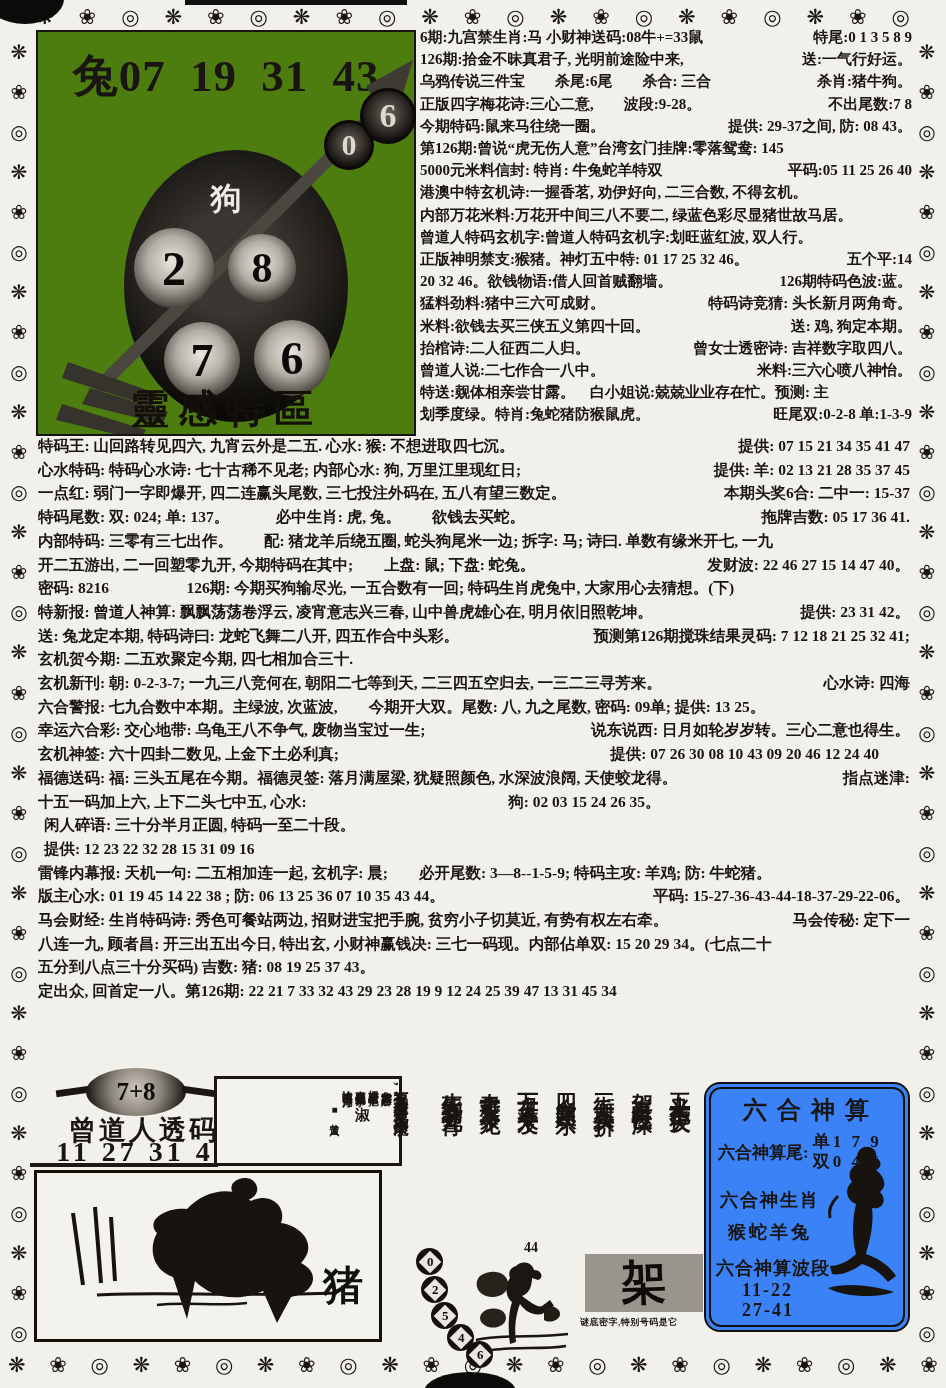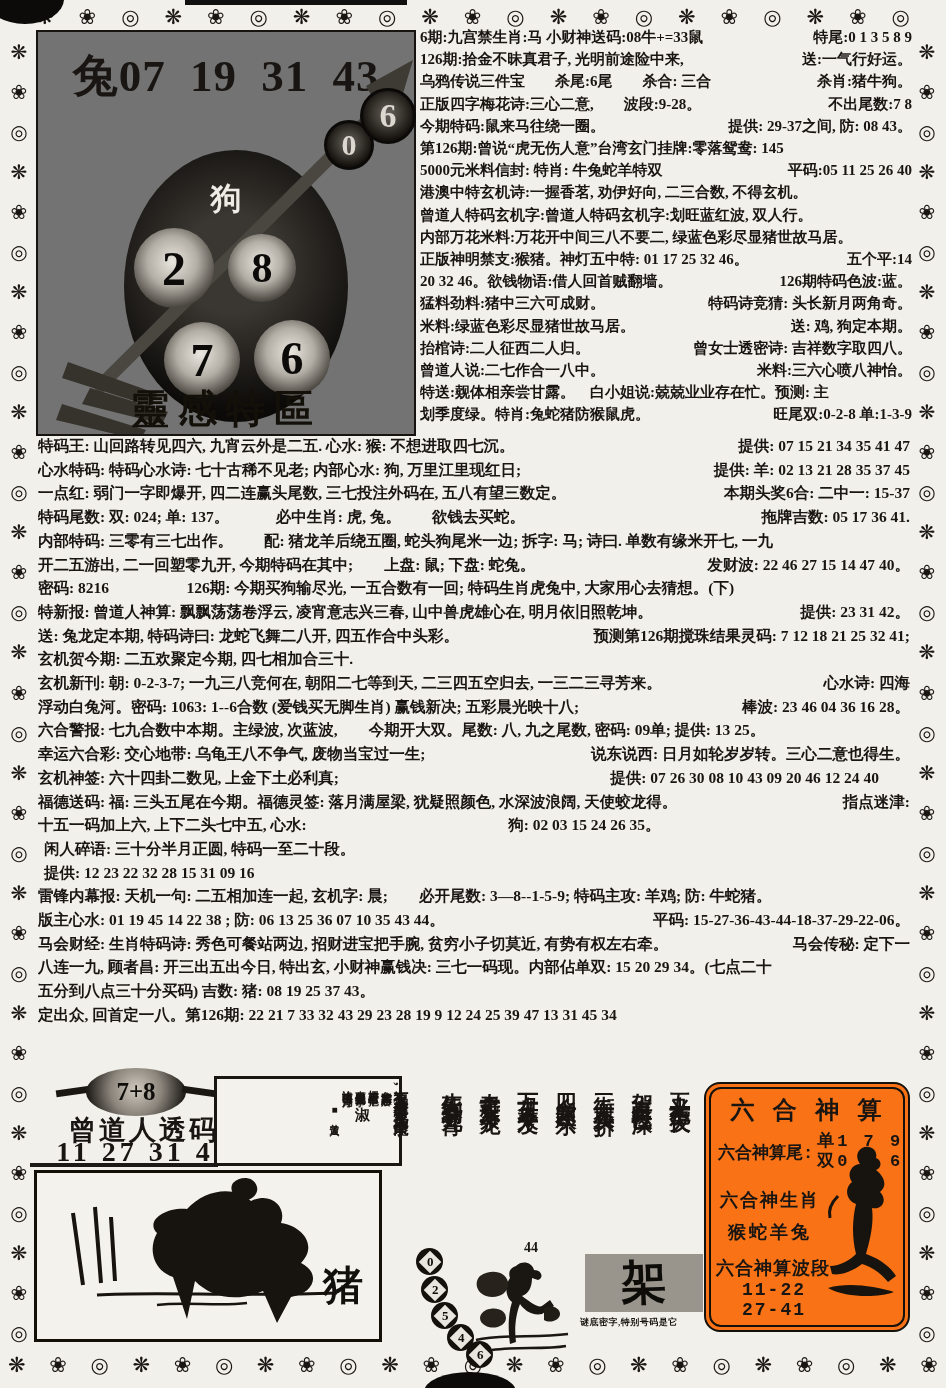--- a/index.html
+++ b/index.html
@@ -10,21 +10,21 @@
   .b-top{top:4px;}
   .b-bottom{top:1352px;left:8px;width:930px;}
   .b-left,.b-right{position:absolute;top:40px;height:1305px;width:30px;display:flex;flex-direction:column;justify-content:space-between;align-items:center;font-size:20px;color:#191613;}
   .b-left{left:4px;}
   .b-right{left:912px;}
   .ros{display:block;}
   .top-bar{position:absolute;left:185px;top:0;width:222px;height:5px;background:#111;}
   .corner-arc{position:absolute;left:-14px;top:-26px;width:78px;height:50px;background:#0c0b0a;border-radius:50%;}
   .bottom-arc{position:absolute;left:424px;top:1372px;width:92px;height:40px;background:#0c0b0a;border-radius:50%;}
   
-  .lotbox{position:absolute;left:36px;top:30px;width:376px;height:402px;border:2px solid #161310;background:#737373;}
+  .lotbox{position:absolute;left:36px;top:30px;width:376px;height:402px;border:2px solid #161310;background:#4d7c0f;}
   .headline{position:absolute;left:0;top:14px;width:100%;text-align:center;font-size:45px;font-weight:bold;letter-spacing:1px;word-spacing:12px;}
   .egg{position:absolute;left:86px;top:118px;width:224px;height:272px;border-radius:50%;
        background:radial-gradient(circle at 48% 42%, #3a3631 25%, #0b0a08 75%);}
   .egg-label{position:absolute;left:0;top:146px;width:376px;text-align:center;font-size:31px;font-weight:bold;color:#efece6;}
   .ball{position:absolute;border-radius:50%;display:flex;align-items:center;justify-content:center;
         background:radial-gradient(circle at 48% 42%, #eae7e0 0%, #b3aea5 40%, #3c3832 78%, #0d0c0a 100%);
         font-weight:bold;color:#0c0b09;}
   .ball.n1{left:96px;top:196px;width:80px;height:80px;font-size:48px;}
   .ball.n2{left:190px;top:202px;width:68px;height:68px;font-size:42px;}
   .ball.n3{left:126px;top:290px;width:76px;height:76px;font-size:46px;}
@@ -71,21 +71,21 @@
   .chain .dia{width:16px;height:16px;background:#e9e6df;transform:rotate(45deg);display:flex;align-items:center;justify-content:center;}
   .chain .dia span{transform:rotate(-45deg);font-size:13px;font-weight:bold;color:#100e0b;}
   .c1{left:416px;top:1248px;} .c2{left:421px;top:1276px;} .c3{left:431px;top:1302px;}
   .c4{left:447px;top:1324px;} .c5{left:466px;top:1341px;}
   .farmer{position:absolute;left:472px;top:1248px;}
   .farmer-mark{position:absolute;left:524px;top:1240px;font-size:14px;font-weight:bold;}
   .riddle{position:absolute;left:585px;top:1254px;width:118px;height:58px;background:#9a958c;
           display:flex;align-items:center;justify-content:center;}
   .riddle span{font-size:46px;font-weight:900;color:#0e0c09;transform:rotate(-2deg);}
   .riddle-cap{position:absolute;left:580px;top:1316px;width:132px;font-size:9px;font-weight:bold;letter-spacing:0.5px;}
-  .ssbox{position:absolute;left:704px;top:1082px;width:202px;height:246px;border:2px solid #14110d;border-radius:16px;background:#f97316;font-family:Liberation Mono, monospace;}
+  .ssbox{position:absolute;left:704px;top:1082px;width:202px;height:246px;border:2px solid #14110d;border-radius:16px;background:#3b82f6;}
   .ssbox:before{content:"";position:absolute;left:3px;top:3px;right:3px;bottom:3px;border:2px solid #14110d;border-radius:12px;}
   .ss-title{position:absolute;left:0;top:10px;width:100%;text-align:center;font-size:24px;font-weight:900;letter-spacing:2px;}
   .ss-row1{position:absolute;left:12px;top:48px;display:flex;align-items:center;}
   .ss-row1 .lab{font-size:17px;font-weight:bold;}
   .ss-row1 .vals{margin-left:4px;font-size:17px;font-weight:bold;line-height:20px;letter-spacing:3px;}
   .ss-zlabel{position:absolute;left:14px;top:104px;font-size:18px;font-weight:bold;letter-spacing:2px;}
   .ss-zval{position:absolute;left:22px;top:136px;font-size:18px;font-weight:bold;letter-spacing:3px;}
   .ss-wlabel{position:absolute;left:10px;top:172px;font-size:18px;font-weight:bold;letter-spacing:1px;}
   .ss-w1{position:absolute;left:36px;top:196px;font-size:18px;font-weight:bold;letter-spacing:2px;}
   .ss-w2{position:absolute;left:36px;top:216px;font-size:18px;font-weight:bold;letter-spacing:2px;}
@@ -240,45 +240,44 @@
 
   <section class="rightcol" id="rightcol">
       <div class="rline"><span class="tl">6期:九宫禁生肖:马 小财神送码:08牛+=33鼠</span><span class="tr">特尾:0 1 3 5 8 9</span></div>
       <div class="rline"><span class="tl">126期:拾金不昧真君子, 光明前途险中来,</span><span class="tr">送:一气行好运。</span></div>
       <div class="rline"><span class="tl">乌鸦传说三件宝　　杀尾:6尾　　杀合: 三合</span><span class="tr">杀肖:猪牛狗。</span></div>
       <div class="rline"><span class="tl">正版四字梅花诗:三心二意,　　波段:9-28。</span><span class="tr">不出尾数:7 8</span></div>
       <div class="rline"><span class="tl">今期特码:鼠来马往绕一圈。</span><span class="tr">提供: 29-37之间, 防: 08 43。</span></div>
       <div class="rline"><span class="tl">第126期:曾说“虎无伤人意”台湾玄门挂牌:零落鸳鸯: 145</span></div>
       <div class="rline"><span class="tl">5000元米料信封: 特肖: 牛兔蛇羊特双</span><span class="tr">平码:05 11 25 26 40</span></div>
       <div class="rline"><span class="tl">港澳中特玄机诗:一握香茗, 劝伊好向, 二三合数, 不得玄机。</span></div>
+      <div class="rline"><span class="tl">内部万花米料:万花开中间三八不要二, 绿蓝色彩尽显猪世故马居。</span></div>
       <div class="rline"><span class="tl">曾道人特码玄机字:曾道人特码玄机字:划旺蓝红波, 双人行。</span></div>
-      <div class="rline"><span class="tl">内部万花米料:万花开中间三八不要二, 绿蓝色彩尽显猪世故马居。</span></div>
       <div class="rline"><span class="tl">正版神明禁支:猴猪。神灯五中特: 01 17 25 32 46。</span><span class="tr">五个平:14</span></div>
       <div class="rline"><span class="tl">20 32 46。欲钱物语:借人回首贼翻墙。</span><span class="tr">126期特码色波:蓝。</span></div>
       <div class="rline"><span class="tl">猛料劲料:猪中三六可成财。</span><span class="tr">特码诗竞猜: 头长新月两角奇。</span></div>
-      <div class="rline"><span class="tl">米料:绿蓝色彩尽显猪世故马居。</span><span class="tr">送: 鸡, 狗定本期。</span></div>
+      <div class="rline"><span class="tl">米料:欲钱去买三侠五义第四十回。</span><span class="tr">送: 鸡, 狗定本期。</span></div>
       <div class="rline"><span class="tl">抬棺诗:二人征西二人归。</span><span class="tr">曾女士透密诗: 吉祥数字取四八。</span></div>
       <div class="rline"><span class="tl">曾道人说:二七作合一八中。</span><span class="tr">米料:三六心喷八神怡。</span></div>
       <div class="rline"><span class="tl">特送:觌体相亲尝甘露。　白小姐说:兢兢业业存在忙。预测: 主</span></div>
       <div class="rline"><span class="tl">划季度绿。特肖:兔蛇猪防猴鼠虎。</span><span class="tr">旺尾双:0-2-8 单:1-3-9</span></div>
     </section>
 
   <section class="midlines" id="midlines">
       <div class="mline"><span class="tl">特码王: 山回路转见四六, 九宵云外是二五. 心水: 猴: 不想进取四七沉。</span><span class="tr">提供: 07 15 21 34 35 41 47</span></div>
       <div class="mline"><span class="tl">心水特码: 特码心水诗: 七十古稀不见老; 内部心水: 狗, 万里江里现红日;</span><span class="tr">提供: 羊: 02 13 21 28 35 37 45</span></div>
       <div class="mline"><span class="tl">一点红: 弱门一字即爆开, 四二连赢头尾数, 三七投注外码在, 五八有望三数定。</span><span class="tr">本期头奖6合: 二中一: 15-37</span></div>
       <div class="mline"><span class="tl">特码尾数: 双: 024; 单: 137。　　　必中生肖: 虎, 兔。　　欲钱去买蛇。</span><span class="tr">拖牌吉数: 05 17 36 41.</span></div>
       <div class="mline"><span class="tl">内部特码: 三零有三七出作。　　配: 猪龙羊后绕五圈, 蛇头狗尾米一边; 拆字: 马; 诗曰. 单数有缘米开七, 一九</span></div>
       <div class="mline"><span class="tl">开二五游出, 二一回塑零九开, 今期特码在其中;　　上盘: 鼠; 下盘: 蛇兔。</span><span class="tr">发财波: 22 46 27 15 14 47 40。</span></div>
       <div class="mline"><span class="tl">密码: 8216　　　　　126期: 今期买狗输尽光, 一五合数有一回; 特码生肖虎兔中, 大家用心去猜想。(下)</span></div>
       <div class="mline"><span class="tl">特新报: 曾道人神算: 飘飘荡荡卷浮云, 凌宵意志兴三春, 山中兽虎雄心在, 明月依旧照乾坤。</span><span class="tr">提供: 23 31 42。</span></div>
       <div class="mline"><span class="tl">送: 兔龙定本期, 特码诗曰: 龙蛇飞舞二八开, 四五作合中头彩。</span><span class="tr">预测第126期搅珠结果灵码: 7 12 18 21 25 32 41;</span></div>
       <div class="mline"><span class="tl">玄机贺今期: 二五欢聚定今期, 四七相加合三十.</span></div>
       <div class="mline"><span class="tl">玄机新刊: 朝: 0-2-3-7; 一九三八竞何在, 朝阳二七等到天, 二三四五空归去, 一三二三寻芳来。</span><span class="tr">心水诗: 四海</span></div>
-      <div class="mline"><span class="tl">浮动白兔河。密码: 1063: 1--6合数 (爱钱买无脚生肖) 赢钱新决; 五彩晨光映十八;</span><span class="tr">棒波: 23 46 04 36 16 28。</span></div>
       <div class="mline"><span class="tl">六合警报: 七九合数中本期。主绿波, 次蓝波,　　今期开大双。尾数: 八, 九之尾数, 密码: 09单; 提供: 13 25。</span></div>
       <div class="mline"><span class="tl">幸运六合彩: 交心地带: 乌龟王八不争气, 废物当宝过一生;</span><span class="tr">说东说西: 日月如轮岁岁转。三心二意也得生。</span></div>
       <div class="mline"><span class="tl">玄机神签: 六十四卦二数见, 上金下土必利真;</span><span class="tr">提供: 07 26 30 08 10 43 09 20 46 12 24 40　　</span></div>
       <div class="mline"><span class="tl">福德送码: 福: 三头五尾在今期。福德灵签: 落月满屋梁, 犹疑照颜色, 水深波浪阔, 天使蛟龙得。</span><span class="tr">指点迷津:</span></div>
       <div class="mline"><span class="tl">十五一码加上六, 上下二头七中五, 心水:　　　　　　　　　　　　　狗: 02 03 15 24 26 35。</span></div>
       <div class="mline"><span class="tr">闲人碎语: 三十分半月正圆, 特码一至二十段。</span></div>
       <div class="mline"><span class="tr">提供: 12 23 22 32 28 15 31 09 16　　　</span></div>
       <div class="mline"><span class="tl">雷锋内幕报: 天机一句: 二五相加连一起, 玄机字: 晨;　　必开尾数: 3—8--1-5-9; 特码主攻: 羊鸡; 防: 牛蛇猪。</span></div>
       <div class="mline"><span class="tl">版主心水: 01 19 45 14 22 38 ; 防: 06 13 25 36 07 10 35 43 44。</span><span class="tr">平码: 15-27-36-43-44-18-37-29-22-06。</span></div>
       <div class="mline"><span class="tl">马会财经: 生肖特码诗: 秀色可餐站两边, 招财进宝把手腕, 贫穷小子切莫近, 有势有权左右牵。</span><span class="tr">马会传秘: 定下一</span></div>

